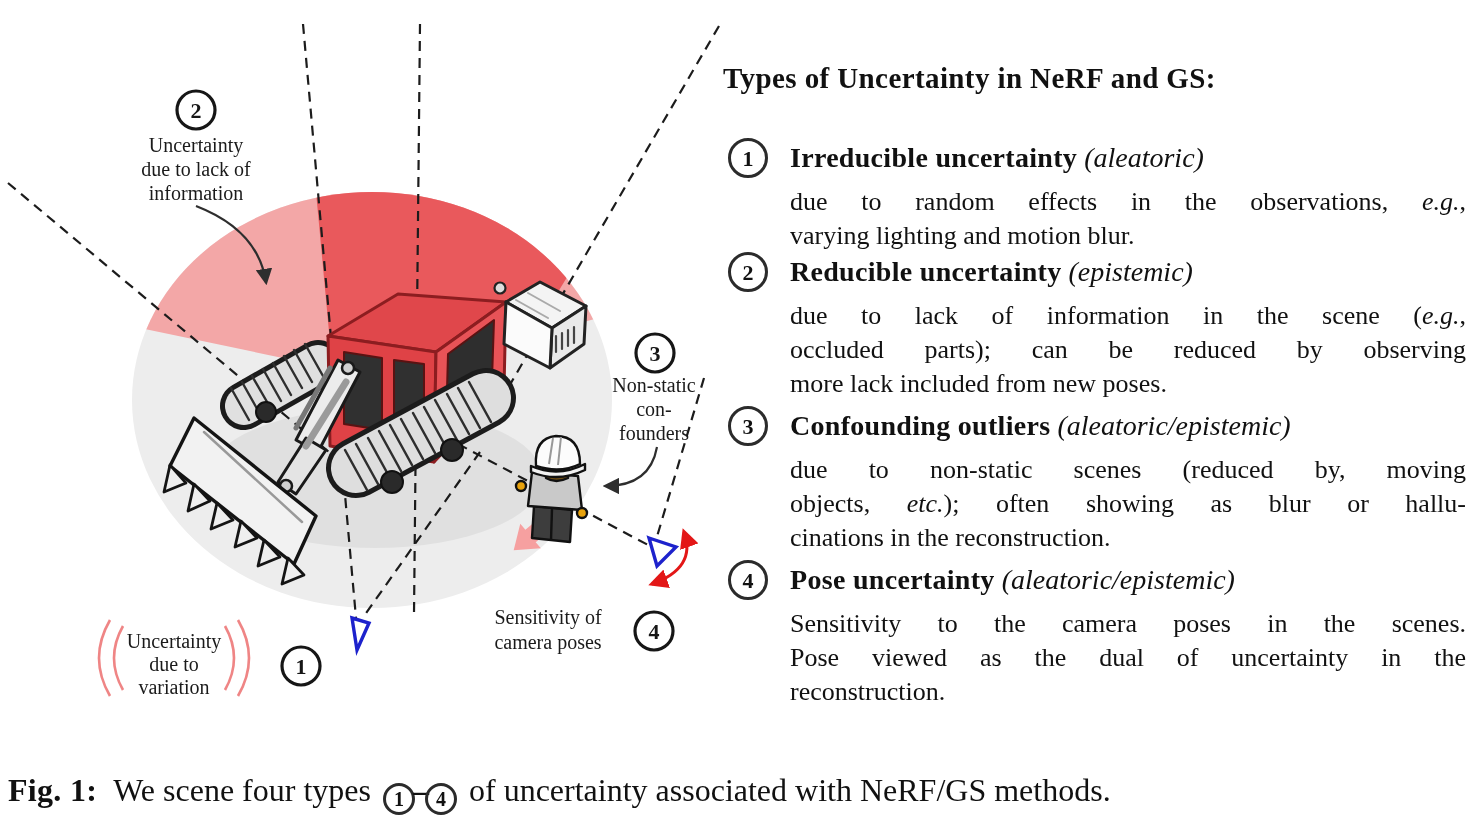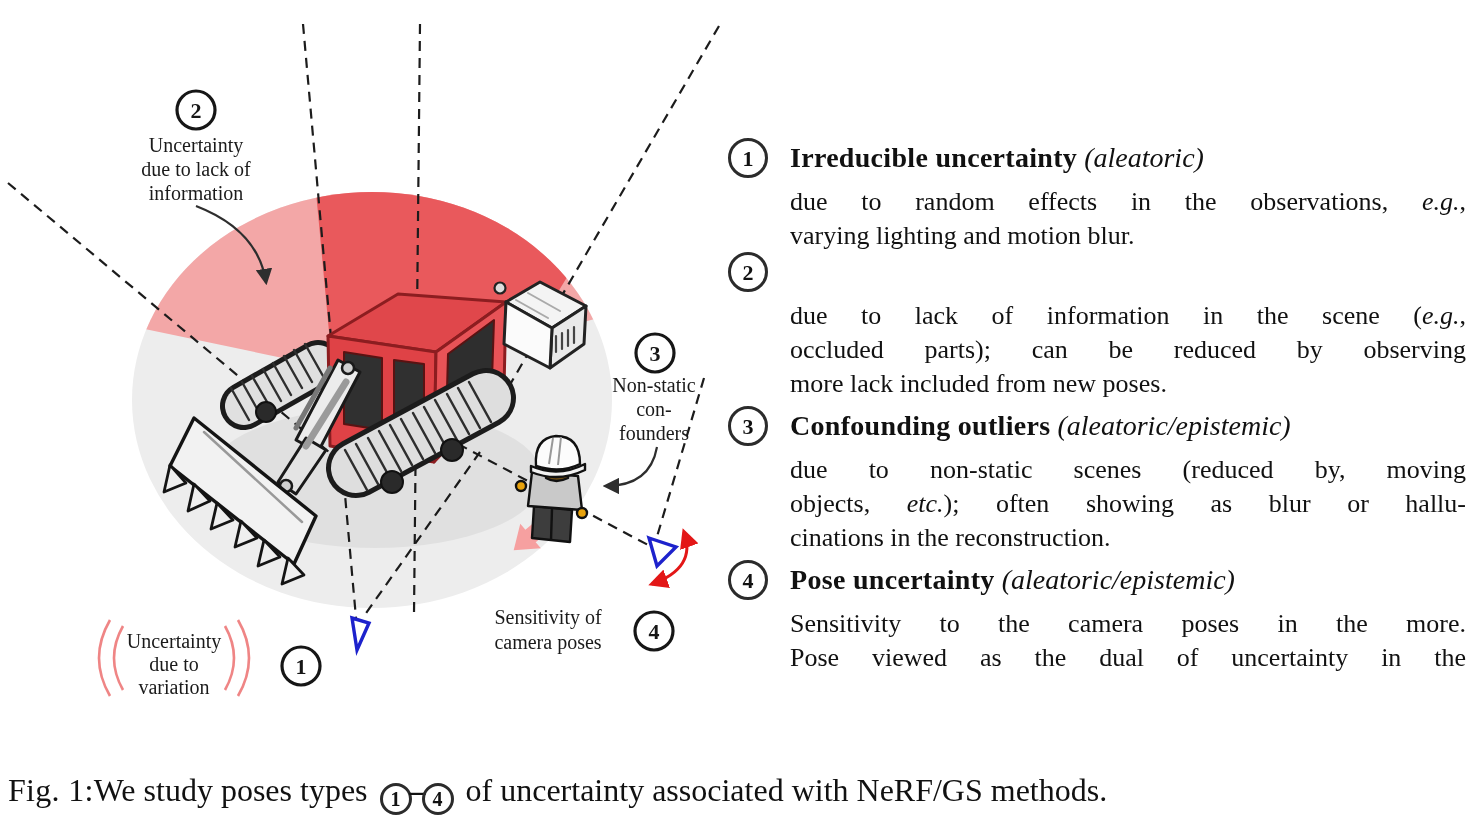--- a/index.html
+++ b/index.html
@@ -16,21 +16,21 @@
          box-sizing:border-box;text-align:center;line-height:35px;font-size:22px;font-weight:bold;}
   .ihead{position:absolute;left:78px;font-size:28px;white-space:nowrap;}
   .ihead b{letter-spacing:.3px;}
   .ihead i{font-weight:normal;margin-top:48px;}
   .bl{position:absolute;left:78px;width:676px;font-size:26px;line-height:30px;
       text-align:justify;text-align-last:justify;white-space:nowrap;}
   .bl.last{text-align-last:left;}
 
   
   .caption{position:absolute;left:8px;top:772px;width:1470px;font-size:32px;white-space:nowrap;}
-  .cap-bold{font-weight:normal;margin-right:0;letter-spacing:.3px;text-align:right;}
+  .cap-bold{font-weight:bold;margin-right:16px;letter-spacing:.3px;text-align:right;}
   .cap-badge{display:inline-block;width:32px;height:32px;border:3px solid #2b2b2b;border-radius:50%;
              box-sizing:border-box;text-align:center;line-height:27px;font-size:20px;font-weight:bold;
              vertical-align:-5px;}
   .cap-dash{display:inline-block;width:14px;text-align:center;margin:0 -2px;font-weight:bold;}
   .cap-sp{margin:0 6px 0 6px;}
 </style>
 </head>
 <body>
 
 <div id="page">
@@ -187,40 +187,43 @@
       <text class="diag-label" x="548" y="649">camera poses</text>
     </g>
     <g>
       <text class="diag-label" x="174" y="648">Uncertainty</text>
       <text class="diag-label" x="174" y="671">due to</text>
       <text class="diag-label" x="174" y="694">variation</text>
     </g>
   </svg>
 
   <div class="rp">
+    <div class="rp-title">Types of Uncertainty in NeRF and GS:</div>
 
     <div class="badge" style="top:138px">1</div>
     <div class="ihead" style="top:142px"><b>Irreducible uncertainty</b>&nbsp;<i>(aleatoric)</i></div>
     <div class="bl" style="top:187px">due to random effects in the observations, <i>e.g.</i>,</div>
     <div class="bl last" style="top:221px">varying lighting and motion blur.</div>
 
     <div class="badge" style="top:252px">2</div>
+    <div class="ihead" style="top:256px"><b>Reducible uncertainty</b>&nbsp;<i>(epistemic)</i></div>
     <div class="bl" style="top:301px">due to lack of information in the scene (<i>e.g.</i>,</div>
     <div class="bl" style="top:335px">occluded parts); can be reduced by observing</div>
     <div class="bl last" style="top:369px">more lack included from new poses.</div>
 
     <div class="badge" style="top:406px">3</div>
     <div class="ihead" style="top:410px"><b>Confounding outliers</b>&nbsp;<i>(aleatoric/epistemic)</i></div>
     <div class="bl" style="top:455px">due to non-static scenes (reduced by, moving</div>
     <div class="bl" style="top:489px">objects, <i>etc.</i>); often showing as blur or hallu-</div>
     <div class="bl last" style="top:523px">cinations in the reconstruction.</div>
 
     <div class="badge" style="top:560px">4</div>
     <div class="ihead" style="top:564px"><b>Pose uncertainty</b>&nbsp;<i>(aleatoric/epistemic)</i></div>
-    <div class="bl" style="top:609px">Sensitivity to the camera poses in the more.</div>
+    <div class="bl" style="top:609px">Sensitivity to the camera poses in the scenes.</div>
     <div class="bl" style="top:643px">Pose viewed as the dual of uncertainty in the</div>
+    <div class="bl last" style="top:677px">reconstruction.</div>
   </div>
 
   <div class="caption">
-    <span class="cap-bold">Fig. 1:</span><span>We study poses types</span><span class="cap-sp"></span><span class="cap-badge">1</span><span class="cap-dash">–</span><span class="cap-badge">4</span><span class="cap-sp"></span><span>of uncertainty associated with NeRF/GS methods.</span>
+    <span class="cap-bold">Fig. 1:</span><span>We scene four types</span><span class="cap-sp"></span><span class="cap-badge">1</span><span class="cap-dash">–</span><span class="cap-badge">4</span><span class="cap-sp"></span><span>of uncertainty associated with NeRF/GS methods.</span>
   </div>
 
 </div>
 
 </body></html>

